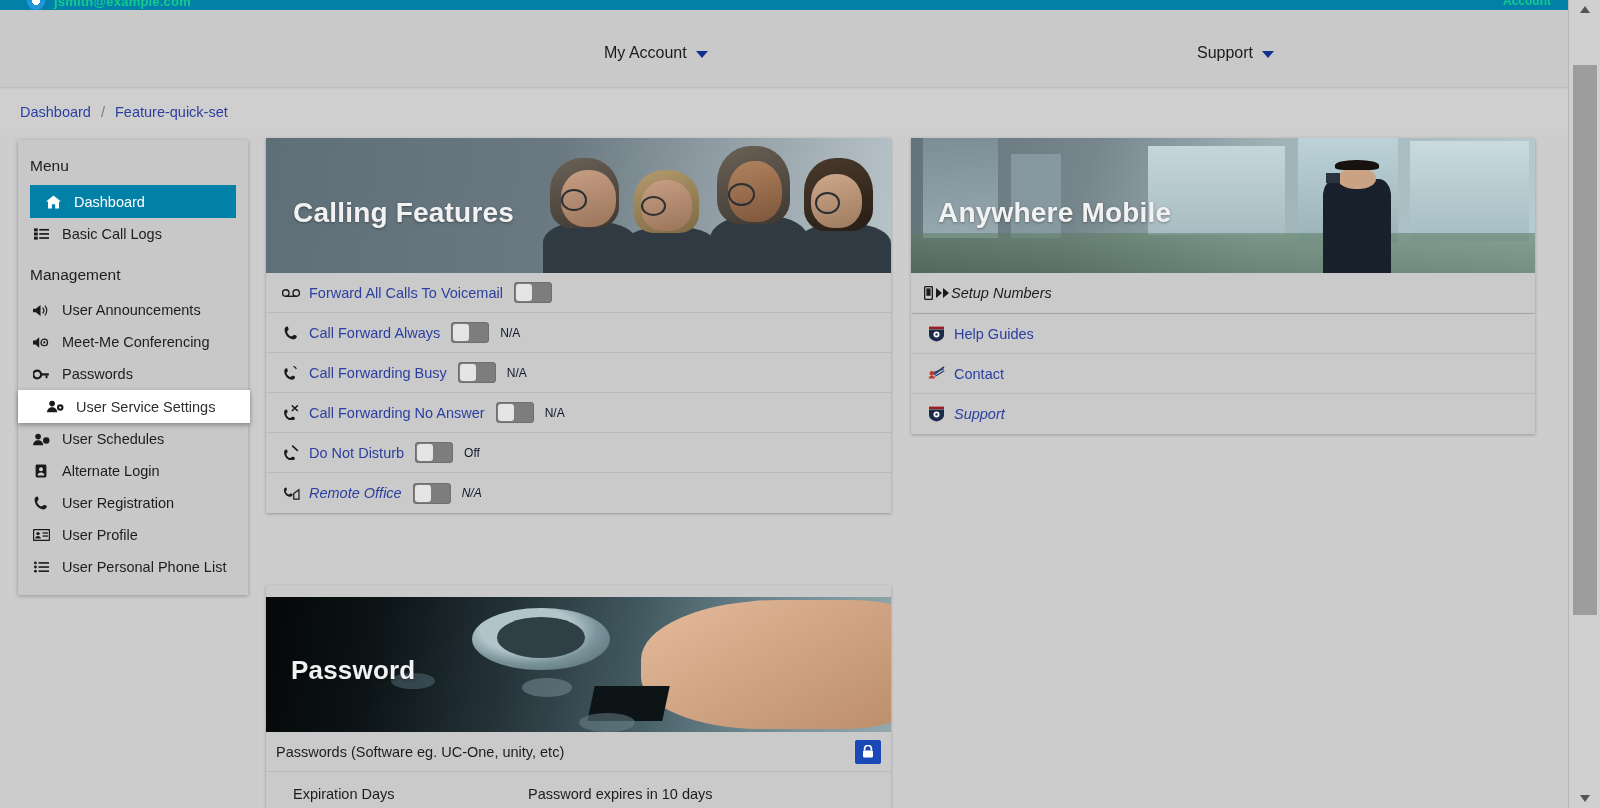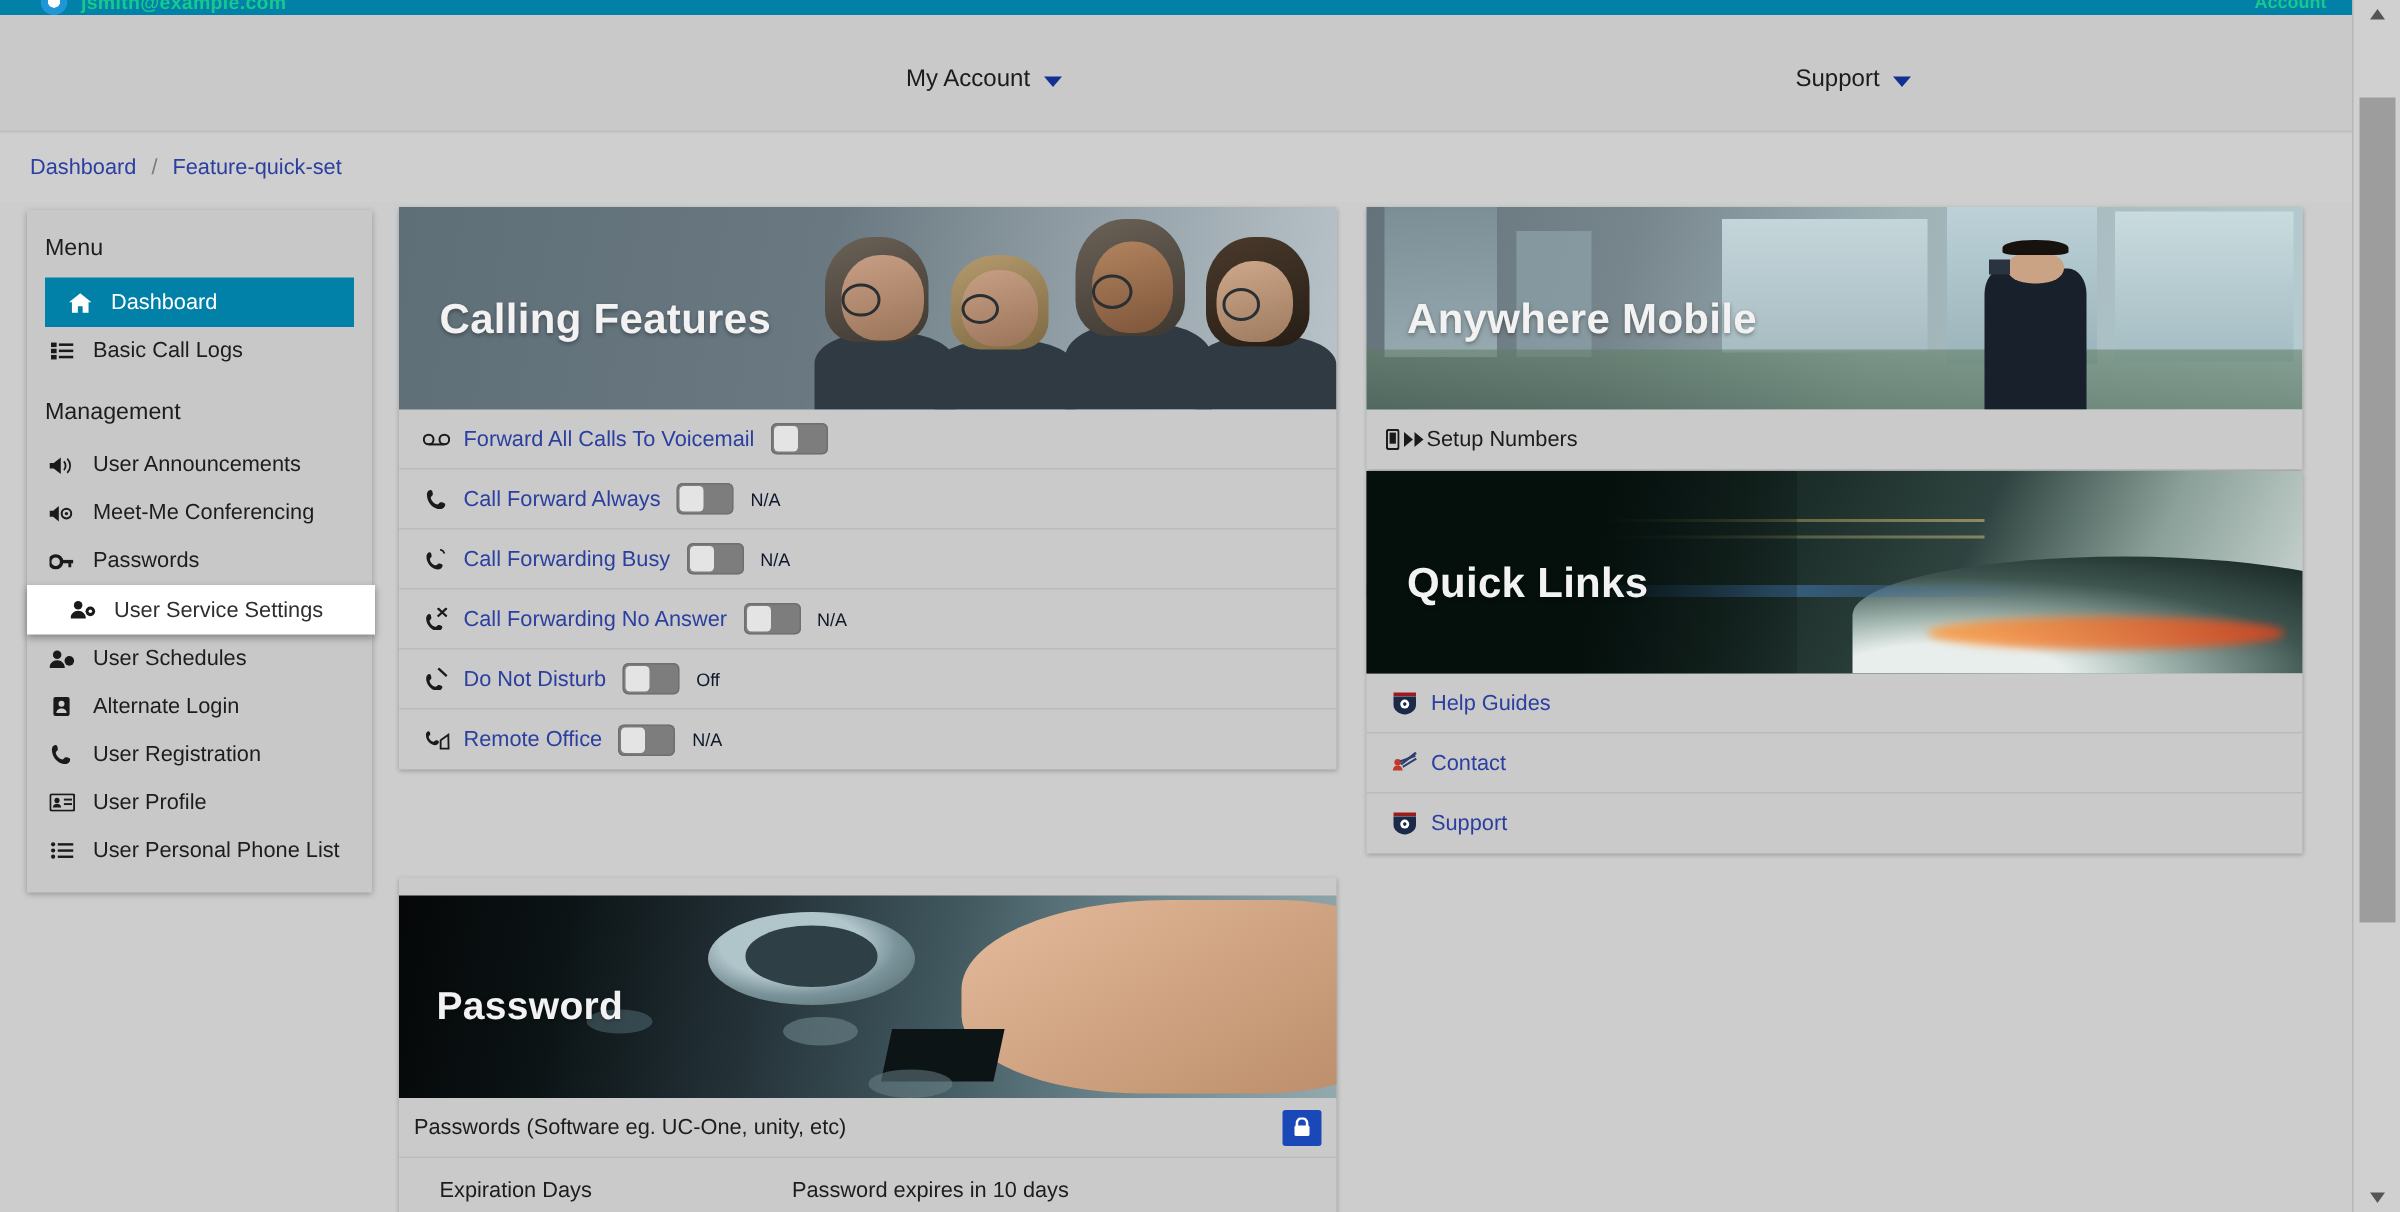--- a/index.html
+++ b/index.html
@@ -109,21 +109,21 @@
   
   .bn-quick { background: linear-gradient(115deg,#0b1512 0%, #13201d 22%, #1d2f2a 45%, #2f4440 62%, #8aa098 80%, #d3dcda 100%); }
 
   
   .bn-pass { background: linear-gradient(100deg,#050708 0%, #0c1416 18%, #243238 38%, #41585f 58%, #6e878e 78%, #93a9ae 100%); margin-top: 12px; }
 
   .row {
     display:flex; align-items:center; min-height:40px;
     border-bottom:1px solid #bbbbbb; padding-left:14px; font-size:14.5px;
   }
-  .row:last-child { border-bottom:none; }
+  .row:last-child { border-bottom:none;font-style:italic; }
   .row-icon { width:22px; margin-right:7px; display:flex; align-items:center; justify-content:center; color:#1a1a1a; }
   .row-label { color:#2b3fa0; cursor:pointer; }
   .row-label.dark { color:#1d1d1d; cursor:default; }
   .row-state { color:#0f172a; margin-left:11px; font-size:12px; }
 
   .toggle {
     width:38px; height:21px; border-radius:4px; background:#7d7d7d;
     margin-left:11px; position:relative; flex:0 0 auto; cursor:pointer;
     box-shadow: inset 0 0 0 1px #6f6f6f;
   }
@@ -481,31 +481,20 @@
         <svg width="14" height="10" viewBox="0 0 14 10">
             <path d="M0 0l6 5-6 5z" fill="#1a1a1a"></path>
             <path d="M7 0l6 5-6 5z" fill="#1a1a1a"></path>
           </svg>
       </span>
       <span class="row-label dark">Setup Numbers</span>
     </div>
   </div>
 
   <div class="card" style="left:911px; top:179px; width:624px;">
-    <div class="banner bn-quick">
-      <div style="position:absolute;inset:0;overflow:hidden;">
-        <div style="position:absolute;left:52%;top:42%;width:58%;height:58%;border-radius:50% 50% 0 0;background:radial-gradient(ellipse at 18% 100%, #e8eeec 0 18%, #9fb3ad 34%, #3e5550 58%, #152220 90%);"></div>
-        <div style="position:absolute;left:0;top:56%;width:72%;height:6%;background:linear-gradient(90deg,#16324f,#3f6fa0 60%,transparent);opacity:.75;"></div>
-        <div style="position:absolute;left:8%;top:24%;width:58%;height:2px;background:linear-gradient(90deg,transparent,#c7b26a);opacity:.65;"></div>
-        <div style="position:absolute;left:18%;top:32%;width:48%;height:2px;background:linear-gradient(90deg,transparent,#d8c584);opacity:.5;"></div>
-        <div style="position:absolute;left:60%;top:72%;width:38%;height:16%;background:linear-gradient(90deg,#ff9b3a,#e2431c);border-radius:50%;filter:blur(3px);opacity:.8;"></div>
-        <div style="position:absolute;left:0;top:0;width:46%;height:100%;background:linear-gradient(100deg,#05100d 0 52%, rgba(10,22,19,.2) 100%);"></div>
-      </div>
-      <div class="banner-title">Quick Links</div>
-    </div>
 
     <div class="row">
       <span class="row-icon">
         <svg width="17" height="16" viewBox="0 0 17 16">
             <path d="M1 0.6h15v2.6H1z" fill="#9b1c1c"></path>
             <path d="M1 3.4h15v5.4c0 4-3.6 6-7.5 6.6C4.6 14.8 1 12.8 1 8.8z" fill="#1c2a4a"></path>
             <circle cx="8.5" cy="8.4" r="3" fill="#ffffff"></circle>
             <circle cx="8.5" cy="8.4" r="1.2" fill="#1c2a4a"></circle>
           </svg>
       </span>

